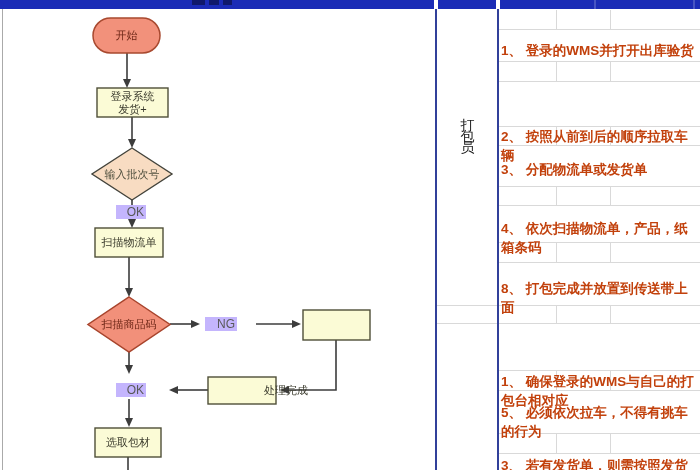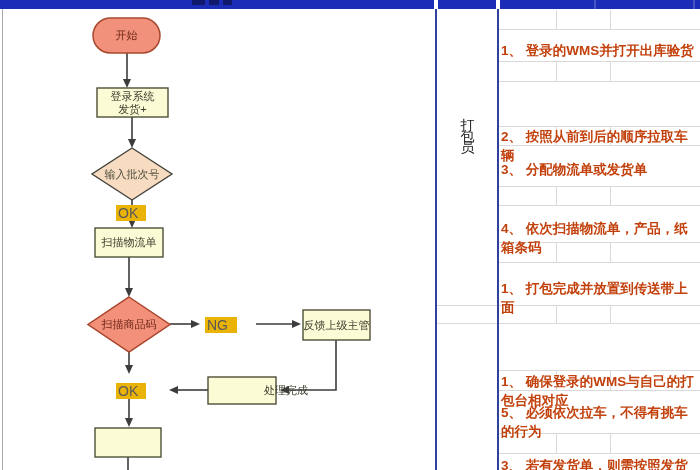--- a/index.html
+++ b/index.html
@@ -27,22 +27,22 @@
       font-size:13.5px;line-height:19px;font-weight:700;color:#c2410c;}
 
   
   .flow-svg{position:absolute;left:0;top:0;z-index:2;}
   .flow-label{position:absolute;z-index:3;display:flex;flex-direction:column;
       align-items:center;justify-content:center;text-align:center;
       font-size:11px;line-height:13px;}
   .lbl-red{color:#6f2818;}
   .lbl-yellow{color:#3a3a2c;}
   .lbl-peach{color:#50503f;}
-  .edge-label{position:absolute;z-index:3;background:#eab308;text-align:left;
-      font-size:14px;color:#595959;padding:0 2px;}
+  .edge-label{position:absolute;z-index:3;background:#c4b5fd;text-align:right;
+      font-size:12px;color:#595959;padding:0 2px;}
 </style>
 </head>
 <body>
 
 <div class="app">
 
   <div class="header-bar">
     <div class="bar-mark" style="left:192px;width:13px;"></div>
     <div class="bar-mark" style="left:209px;width:10px;"></div>
     <div class="bar-mark" style="left:223px;width:9px;"></div>
@@ -90,21 +90,21 @@
       <div class="gl" style="left: 610px; top: 370px; width: 1px; height: 20px;"></div>
       <div class="gl" style="left: 610px; top: 433px; width: 1px; height: 20px;"></div>
     </div>
 
   <div class="role-label">打包员</div>
 
   <div class="step" style="top:41px;">1、 登录的WMS并打开出库验货</div>
   <div class="step" style="top:100px;margin-top:27px;">2、 按照从前到后的顺序拉取车辆</div>
   <div class="step" style="top:160px;">3、 分配物流单或发货单</div>
   <div class="step" style="top:219px;">4、 依次扫描物流单，产品，纸箱条码</div>
-  <div class="step" style="top:279px;">1、 打包完成并放置到传送带上面</div>
+  <div class="step" style="top:279px;">8、 打包完成并放置到传送带上面</div>
 
   <div class="step" style="top:329px;width:193px;margin-top:43px;">1、 确保登录的WMS与自己的打包台相对应</div>
   <div class="step" style="top:403px;">5、 必须依次拉车，不得有挑车的行为</div>
   <div class="step" style="top:456px;">3、 若有发货单，则需按照发货单要求</div>
 
   <svg class="flow-svg" width="440" height="470" viewBox="0 0 440 470">
     <g stroke="#3c3c3c" stroke-width="1.6" fill="none">
       <path d="M127 53 V 80"></path>
       <path d="M132 117 V 140"></path>
       <path d="M132 200 V 220"></path>
@@ -140,20 +140,20 @@
   </svg>
 
   <div class="flow-label lbl-red" style="left:93px;top:18px;width:67px;height:35px;">开始</div>
   <div class="flow-label lbl-yellow" style="left:97px;top:88px;width:71px;height:29px;">
     <span>登录系统</span>
     <span>发货+</span>
   </div>
   <div class="flow-label lbl-peach" style="left:92px;top:148px;width:80px;height:52px;">输入批次号</div>
   <div class="flow-label lbl-yellow" style="left:95px;top:228px;width:68px;height:29px;">扫描物流单</div>
   <div class="flow-label lbl-red" style="left:88px;top:297px;width:82px;height:55px;">扫描商品码</div>
-  <div class="flow-label lbl-yellow" style="left:303px;top:310px;width:67px;height:30px;">反馈上级主管</div>
   <div class="flow-label lbl-yellow" style="left:208px;top:377px;width:68px;height:27px;margin-left:44px;">处理完成</div>
+  <div class="flow-label lbl-yellow" style="left:95px;top:428px;width:66px;height:29px;">选取包材</div>
 
   <div class="edge-label" style="left:116px;top:205px;width:26px;">OK</div>
   <div class="edge-label" style="left:205px;top:317px;width:28px;">NG</div>
   <div class="edge-label" style="left:116px;top:383px;width:26px;">OK</div>
 
 </div>
 
 </body></html>

